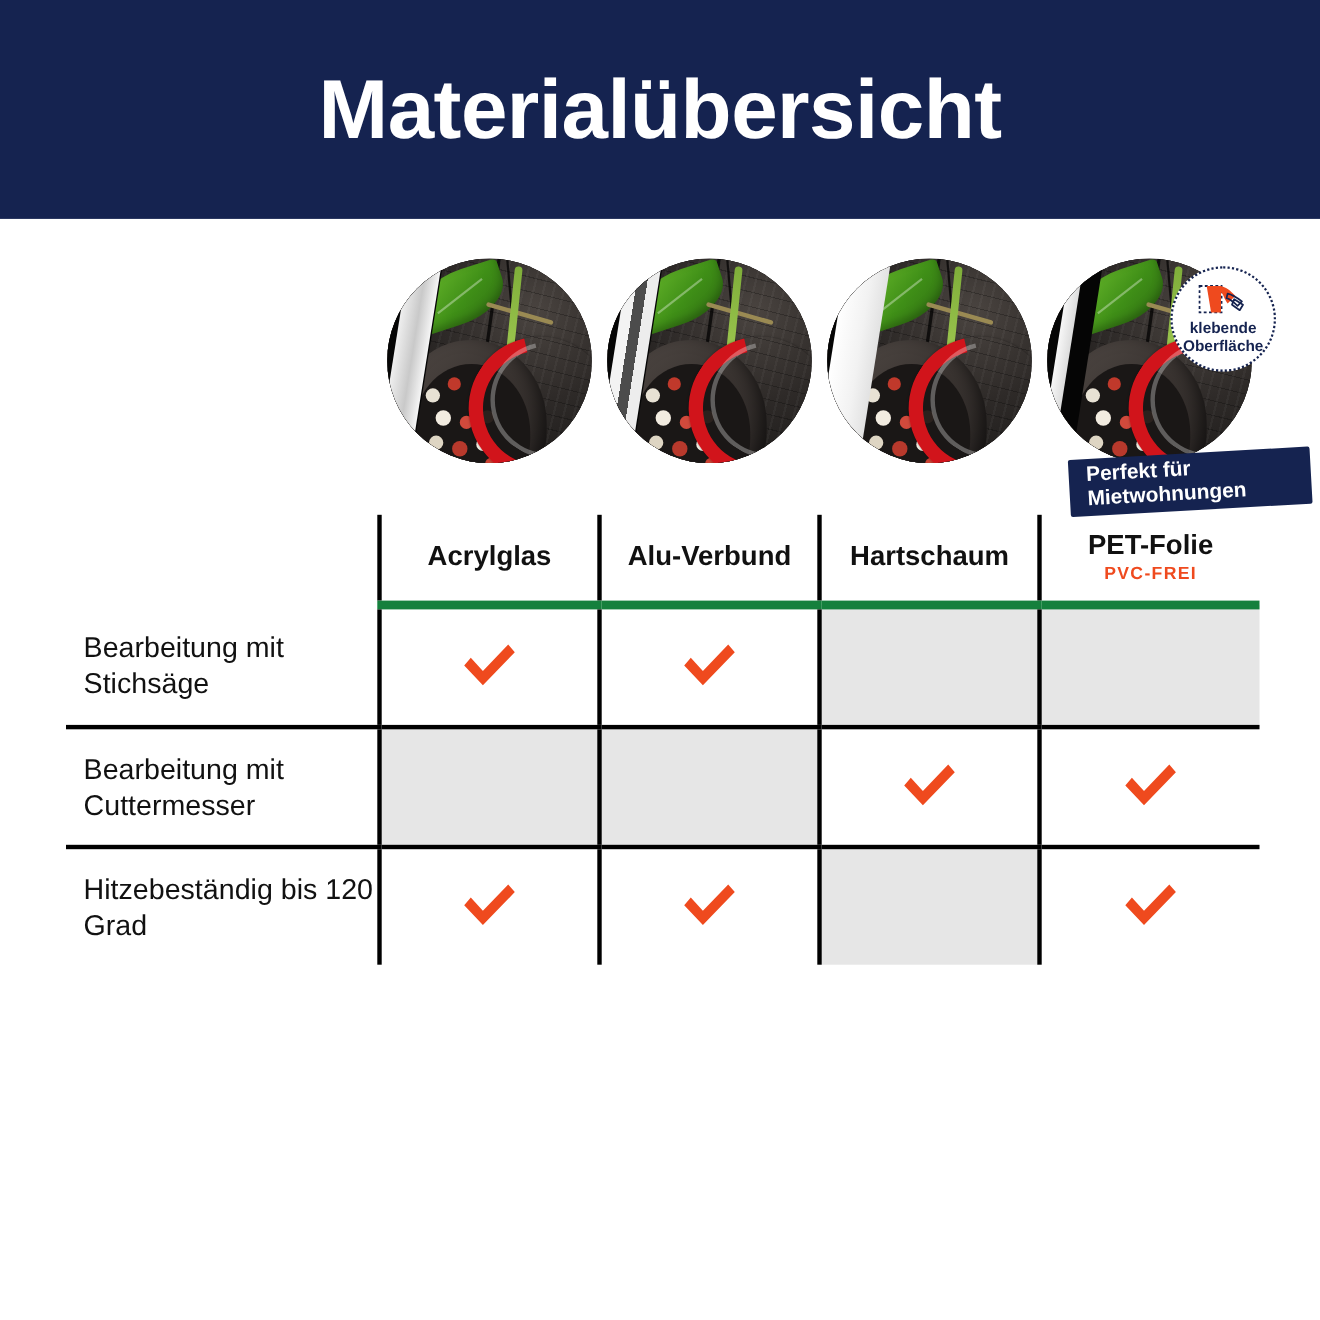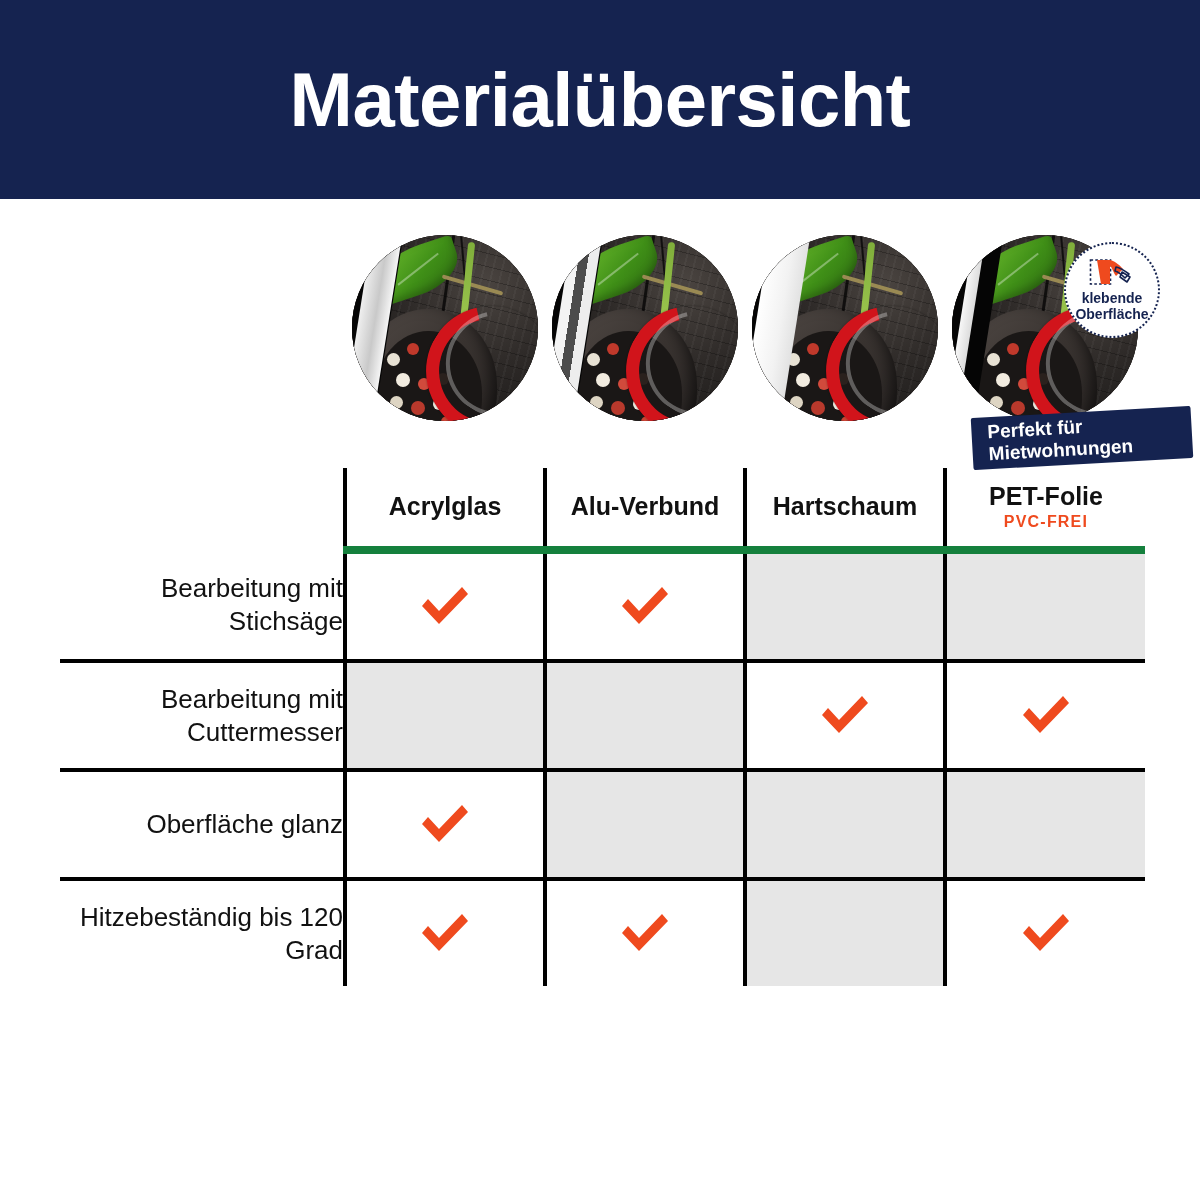--- a/index.html
+++ b/index.html
@@ -206,21 +206,20 @@
     height:105px;
     padding:0;
     border-bottom:4px solid #000000;
   }
   tbody tr:last-child td{border-bottom:none;}
   td.lbl{
     border-left:none;
     padding-left:16px;
     font-size:26px;color:#111111;line-height:1.24;
     vertical-align:middle;
-    text-align:right;
   }
   td.cell{
     border-left:4px solid #000000;
     text-align:center;vertical-align:middle;
   }
   td.cell.off{background:#e6e6e6;}
   td.cell.on{background:#ffffff;}
   .check{
     display:inline-block;width:54px;height:46px;
   }
@@ -444,29 +443,20 @@
             <td class="cell off"></td>
             <td class="cell off"></td>
             <td class="cell on"><span class="check"><svg viewBox="0 0 54 46" xmlns="http://www.w3.org/2000/svg">
                   <path d="M4 24 L10 17 L21 29 L44 5 L50 12 L21 42 Z" fill="#ef4a1e"></path>
                 </svg></span></td>
             <td class="cell on"><span class="check"><svg viewBox="0 0 54 46" xmlns="http://www.w3.org/2000/svg">
                   <path d="M4 24 L10 17 L21 29 L44 5 L50 12 L21 42 Z" fill="#ef4a1e"></path>
                 </svg></span></td>
           </tr>
           <tr>
-            <td class="lbl">Oberfläche glanz</td>
-            <td class="cell on"><span class="check"><svg viewBox="0 0 54 46" xmlns="http://www.w3.org/2000/svg">
-                  <path d="M4 24 L10 17 L21 29 L44 5 L50 12 L21 42 Z" fill="#ef4a1e"></path>
-                </svg></span></td>
-            <td class="cell off"></td>
-            <td class="cell off"></td>
-            <td class="cell off"></td>
-          </tr>
-          <tr>
             <td class="lbl">Hitzebeständig bis 120 Grad</td>
             <td class="cell on"><span class="check"><svg viewBox="0 0 54 46" xmlns="http://www.w3.org/2000/svg">
                   <path d="M4 24 L10 17 L21 29 L44 5 L50 12 L21 42 Z" fill="#ef4a1e"></path>
                 </svg></span></td>
             <td class="cell on"><span class="check"><svg viewBox="0 0 54 46" xmlns="http://www.w3.org/2000/svg">
                   <path d="M4 24 L10 17 L21 29 L44 5 L50 12 L21 42 Z" fill="#ef4a1e"></path>
                 </svg></span></td>
             <td class="cell off"></td>
             <td class="cell on"><span class="check"><svg viewBox="0 0 54 46" xmlns="http://www.w3.org/2000/svg">
                   <path d="M4 24 L10 17 L21 29 L44 5 L50 12 L21 42 Z" fill="#ef4a1e"></path>

